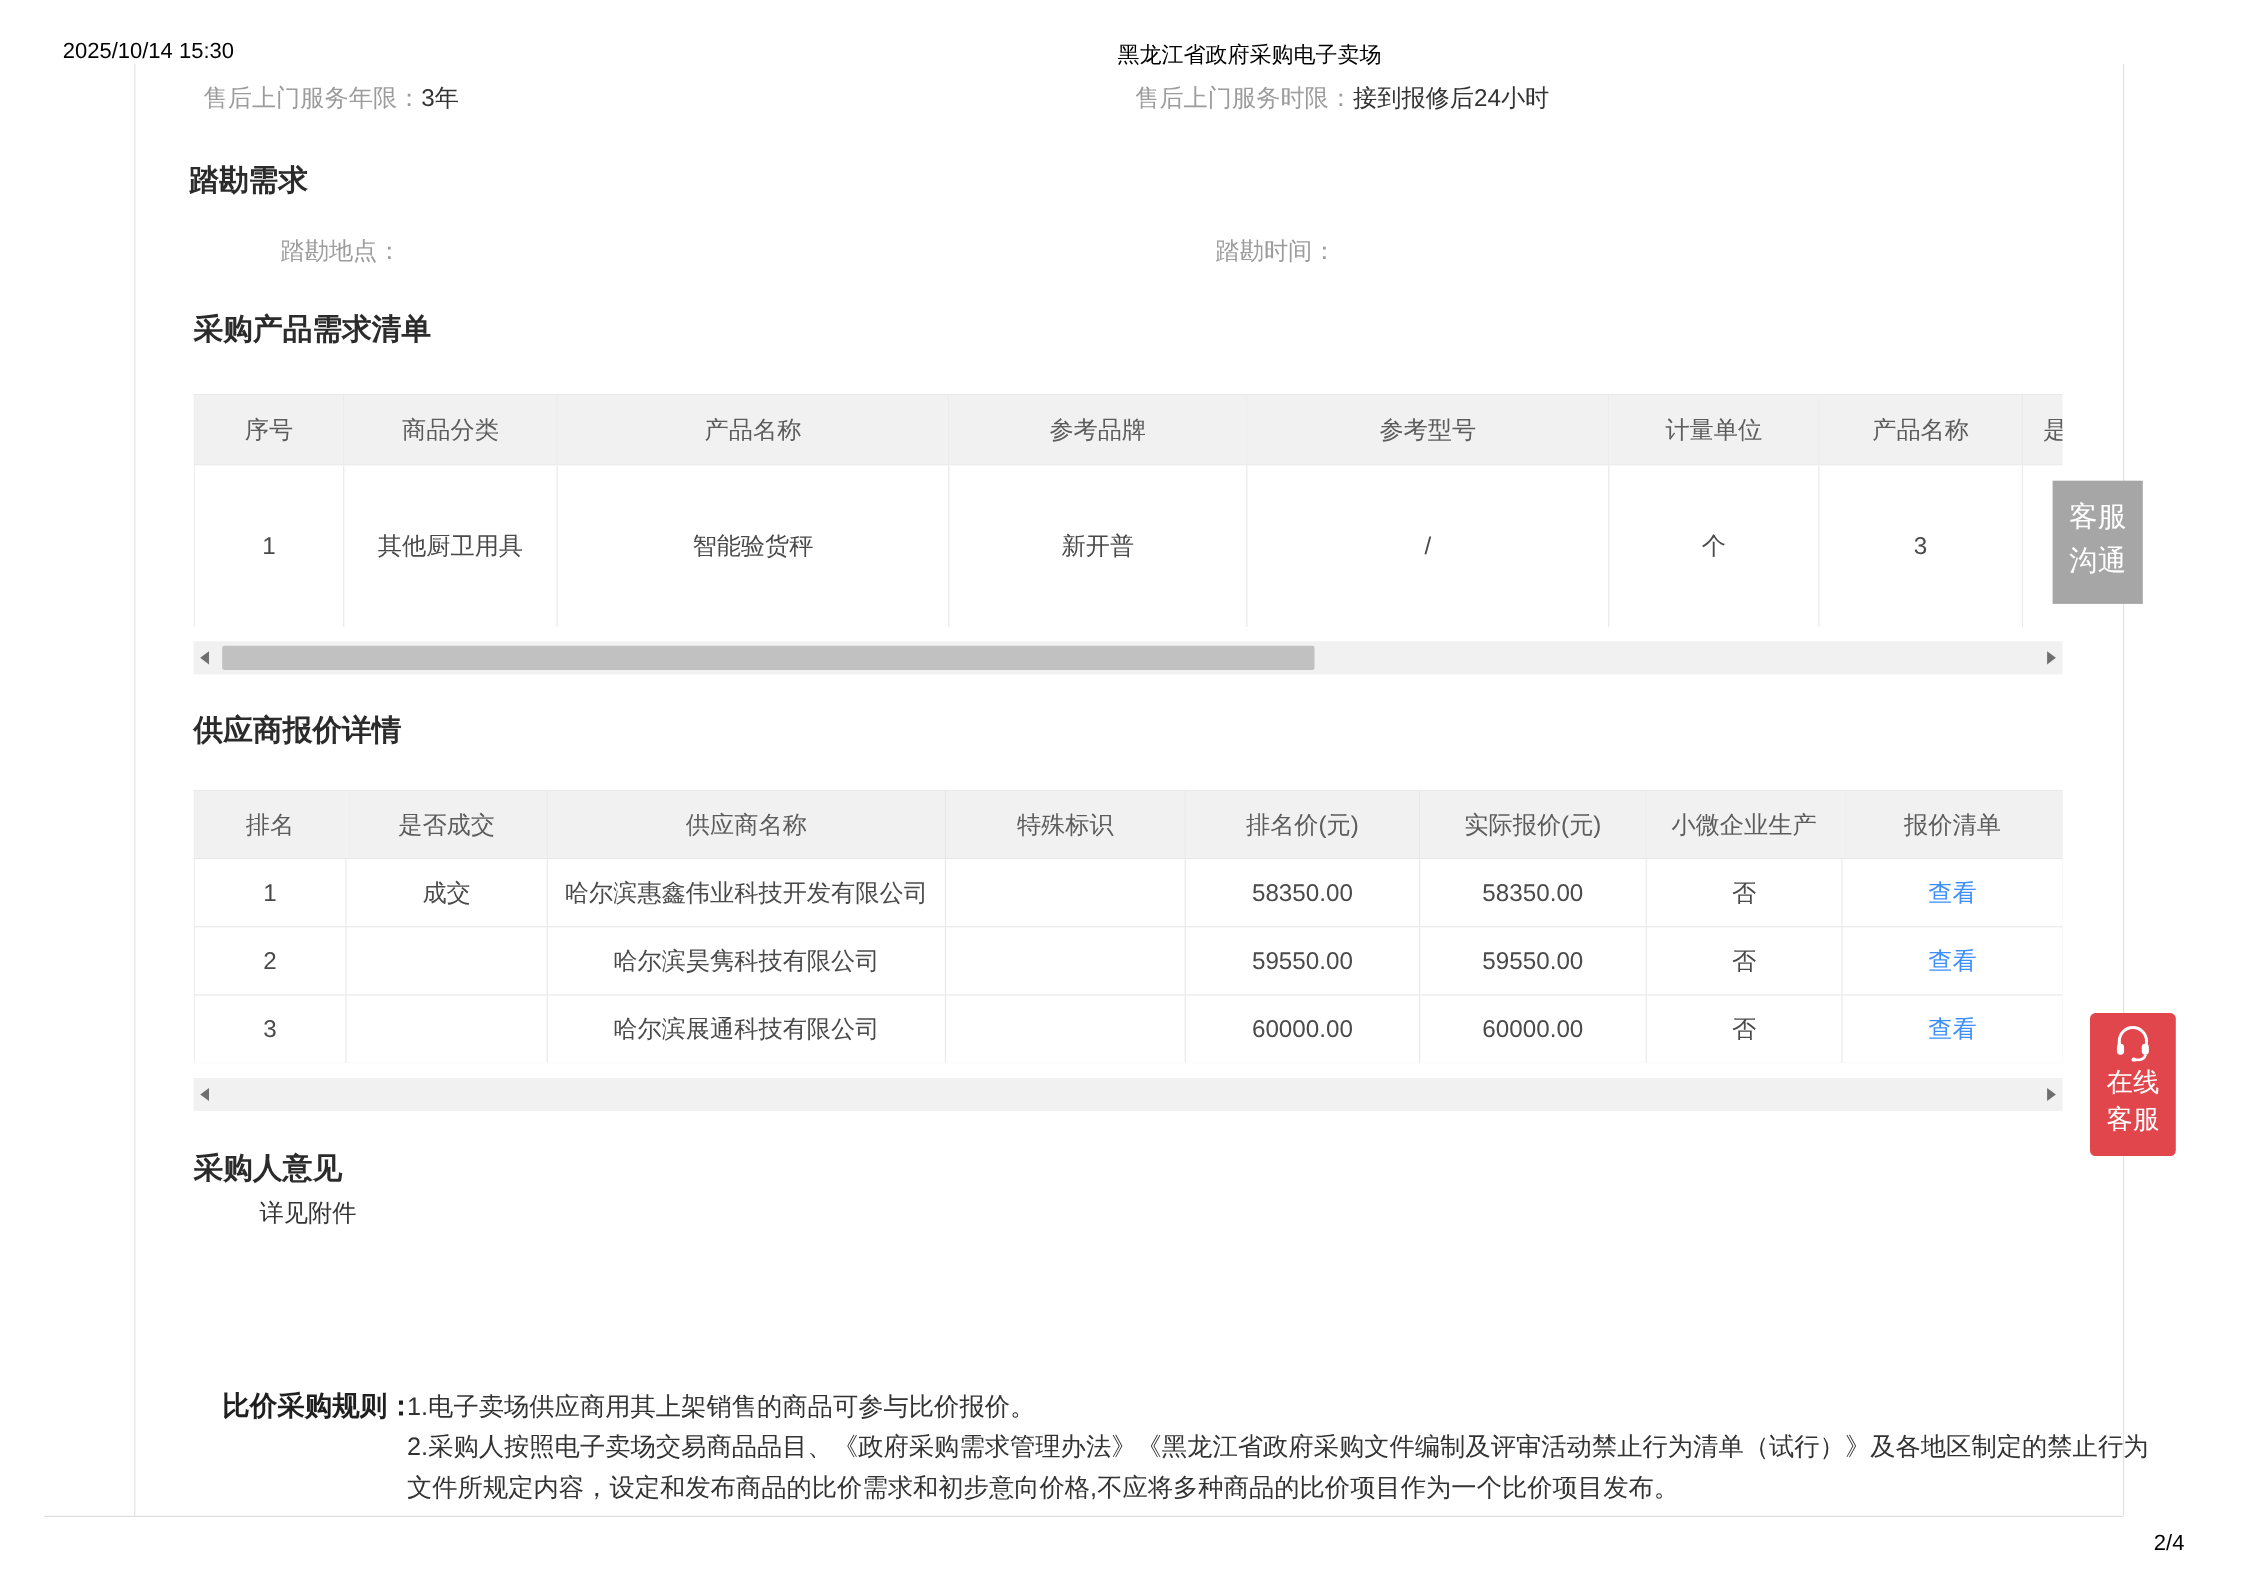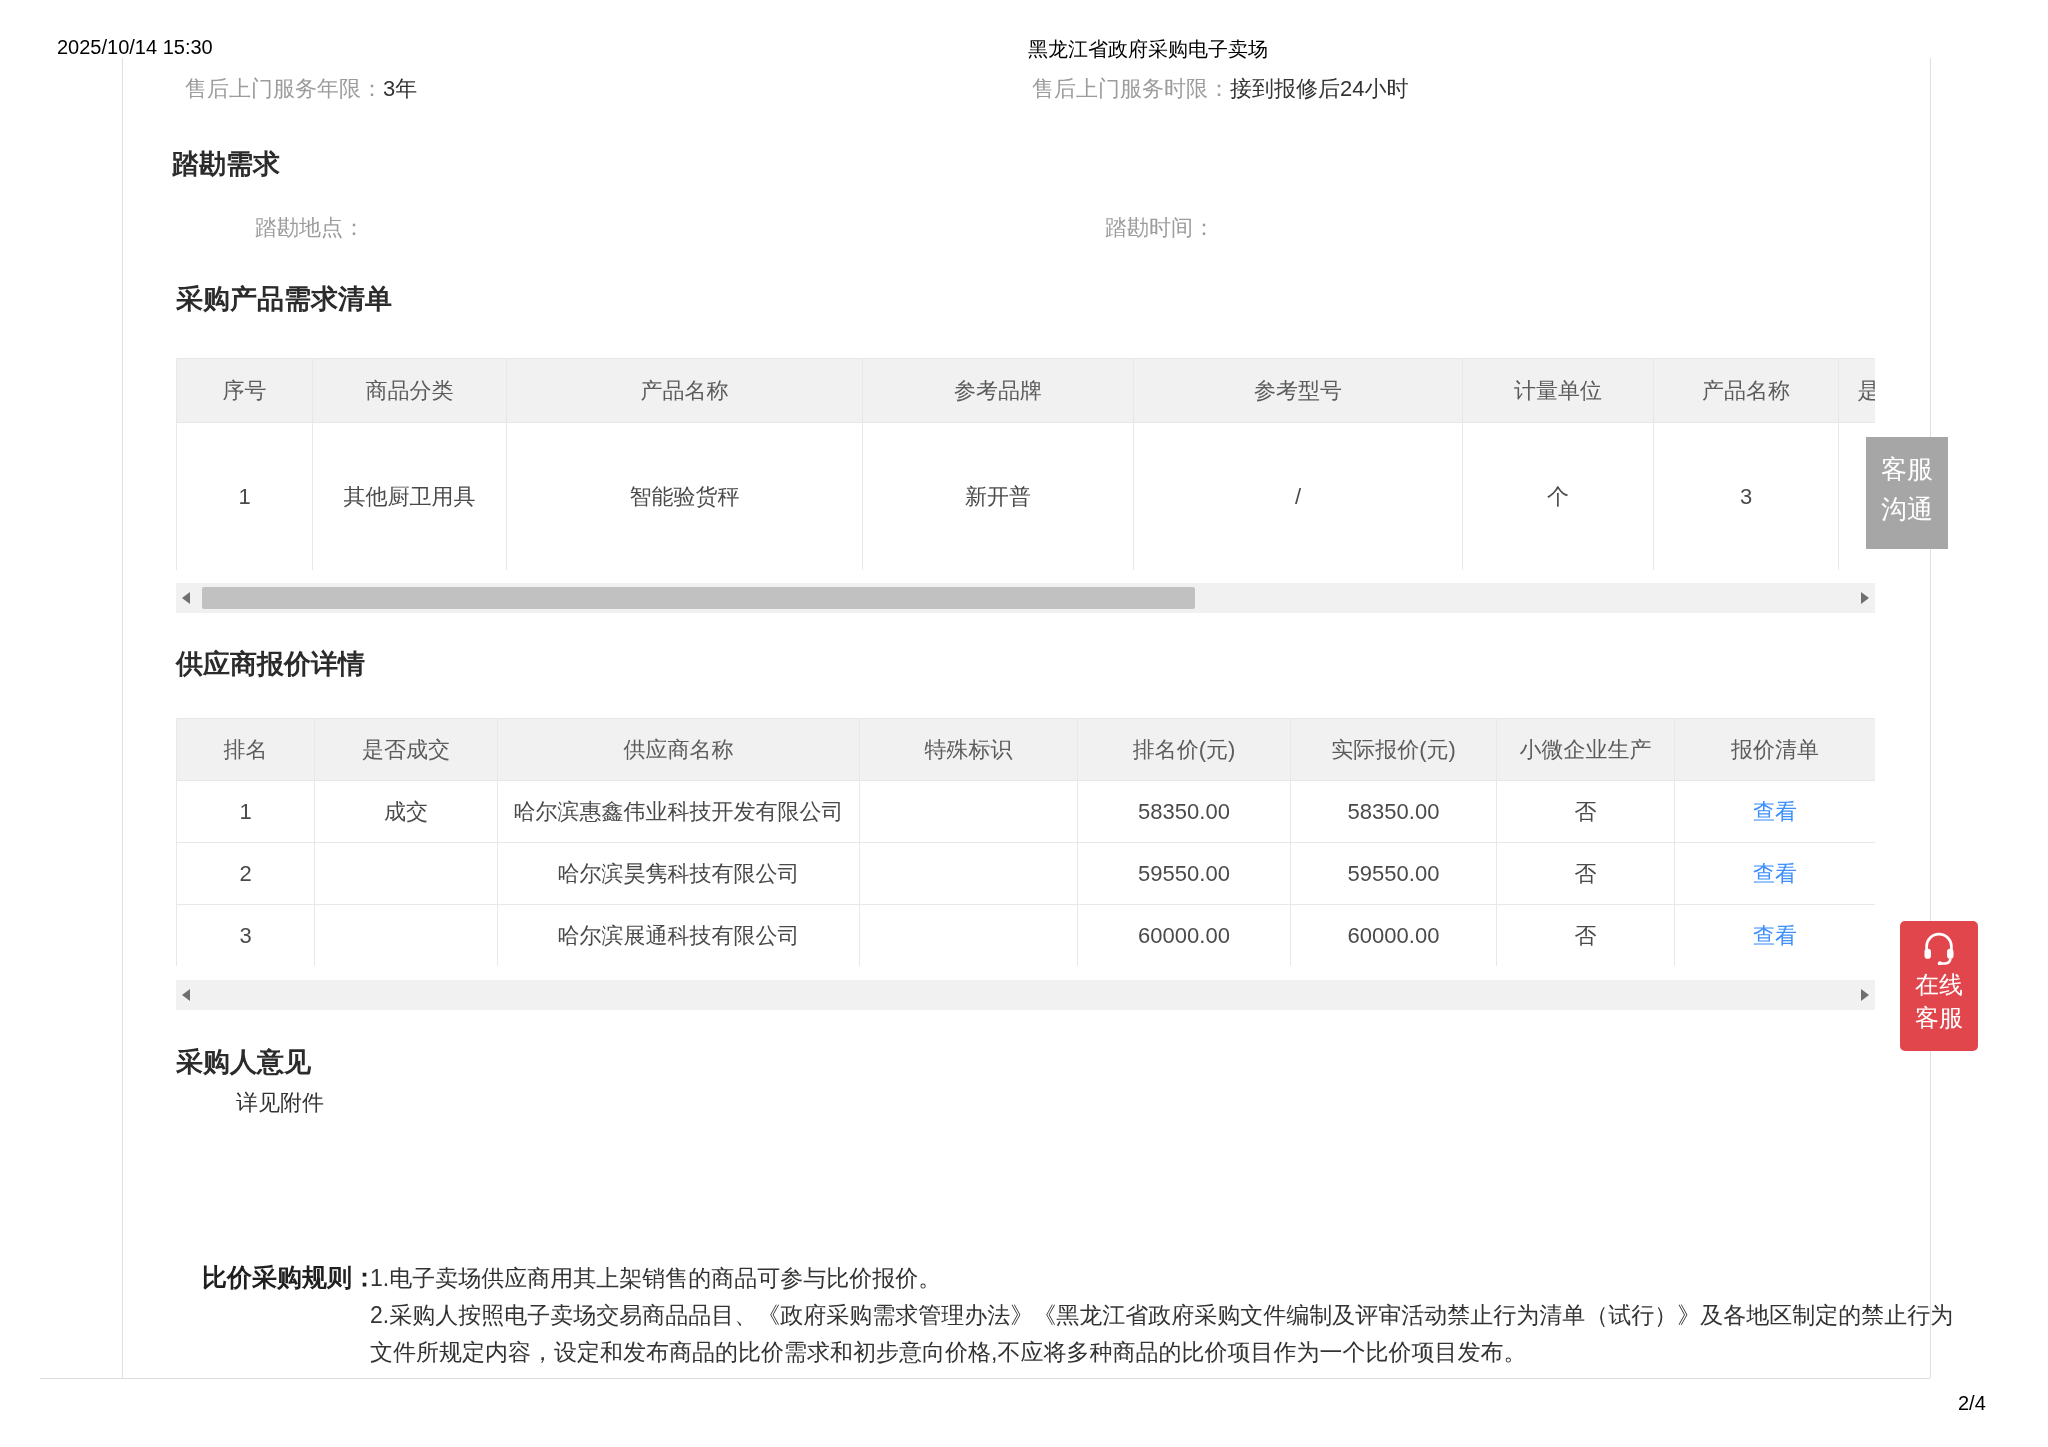--- a/index.html
+++ b/index.html
@@ -3,21 +3,21 @@
 <meta charset="utf-8">
 <style>
   html,body{margin:0;padding:0;background:#fff;}
   #page{position:relative;width:2048px;height:1447px;background:#fff;overflow:hidden;
         font-family:"Liberation Sans","DejaVu Sans",sans-serif;color:#333;}
   .abs{position:absolute;}
 
   
   .print-txt{font-size:20px;color:#000;}
   #hdr-date{left:57px;top:36px;}
-  #hdr-title{left:1016px;top:36px;margin-left:12px;}
+  #hdr-title{left:1016px;top:36px;}
   #ftr-url{left:57px;top:1392px;}
   #ftr-page{left:1958px;top:1392px;}
 
   
   .vline{width:1px;background:#e0e0e0;}
   #frame-left{left:122px;top:58px;height:1320px;}
   #frame-right{left:1930px;top:58px;height:1320px;}
   #frame-bottom{left:40px;top:1378px;width:1890px;height:1px;background:#dcdcdc;}
 
   

